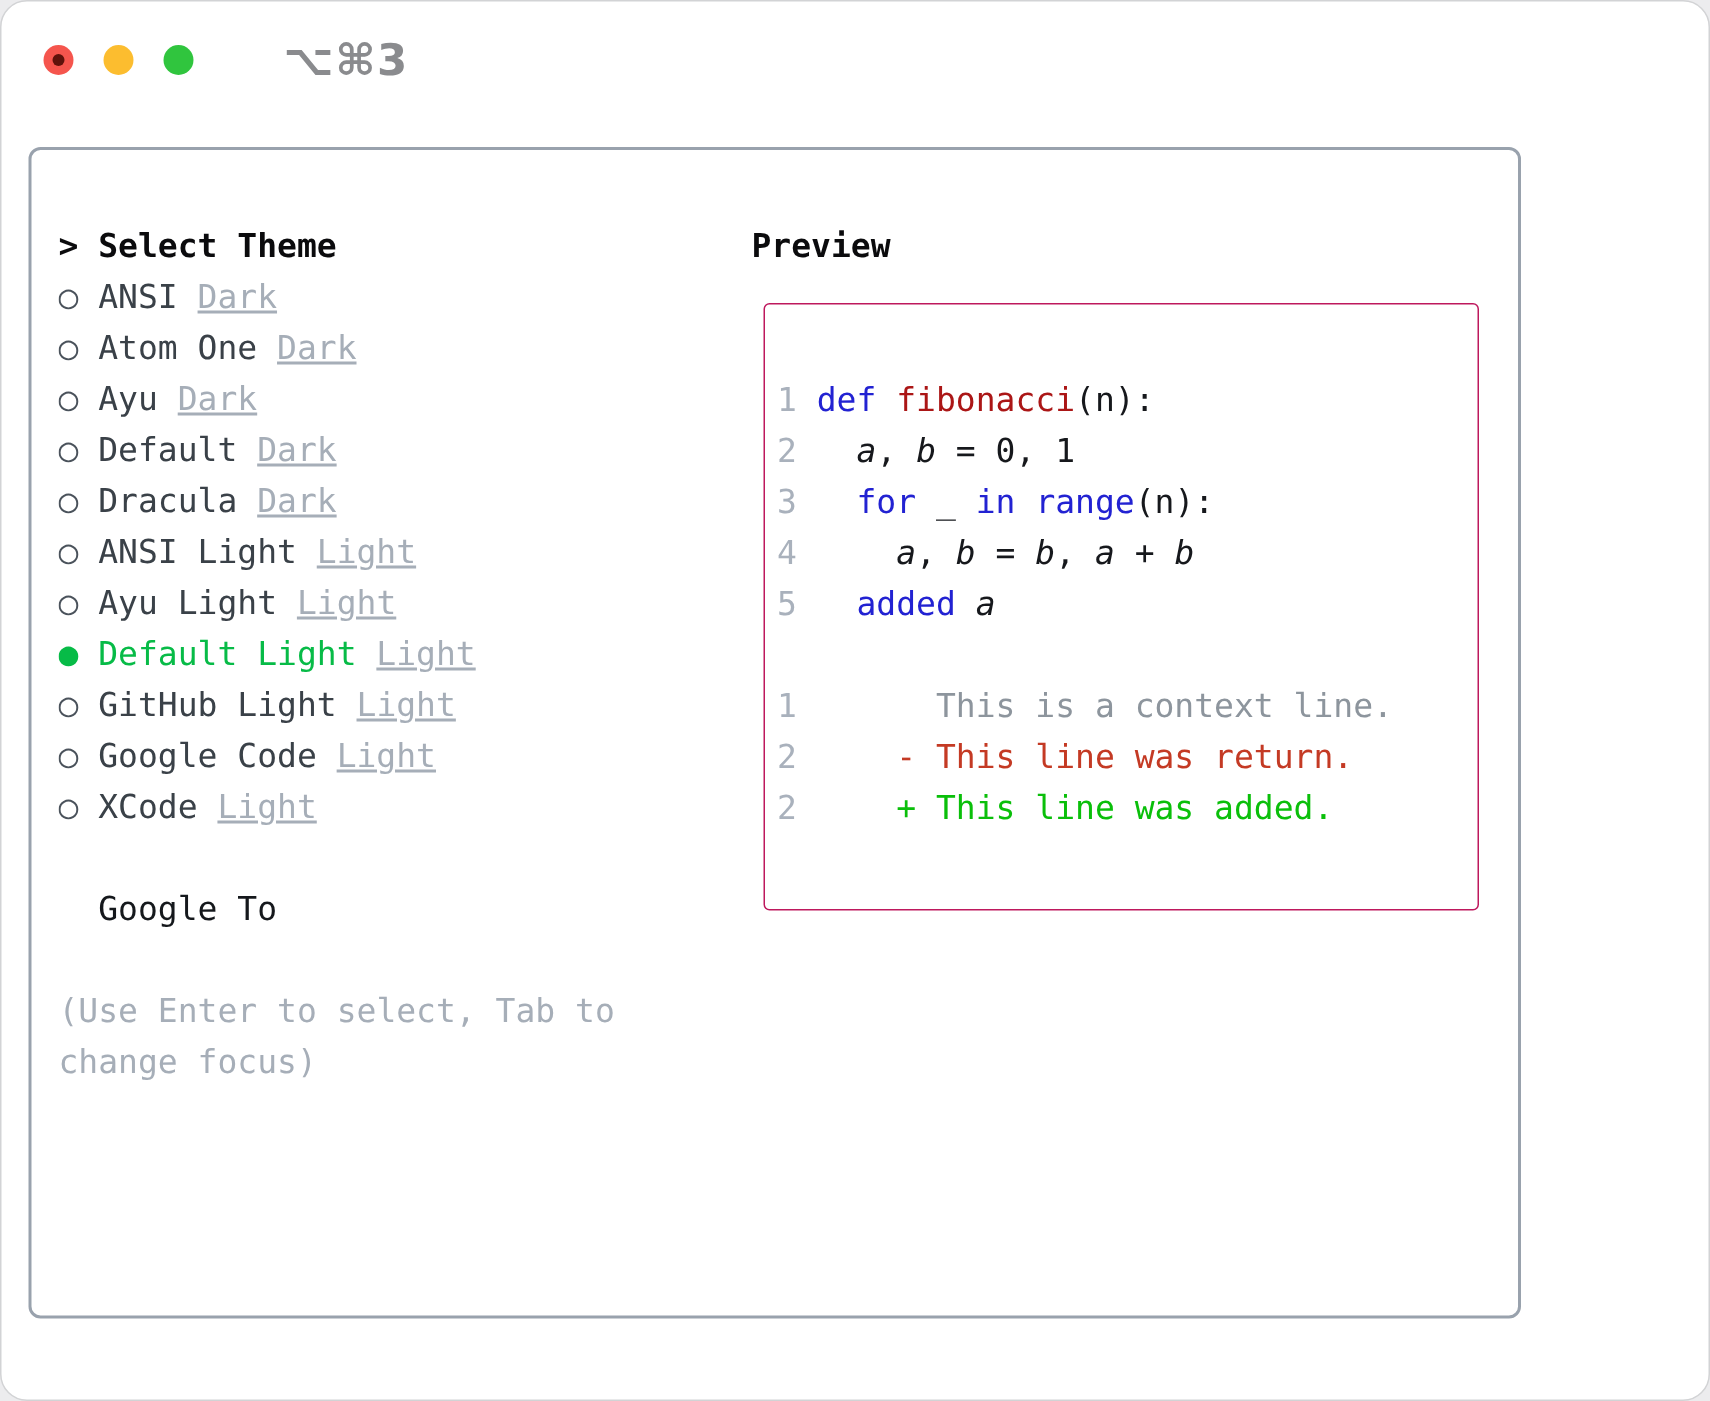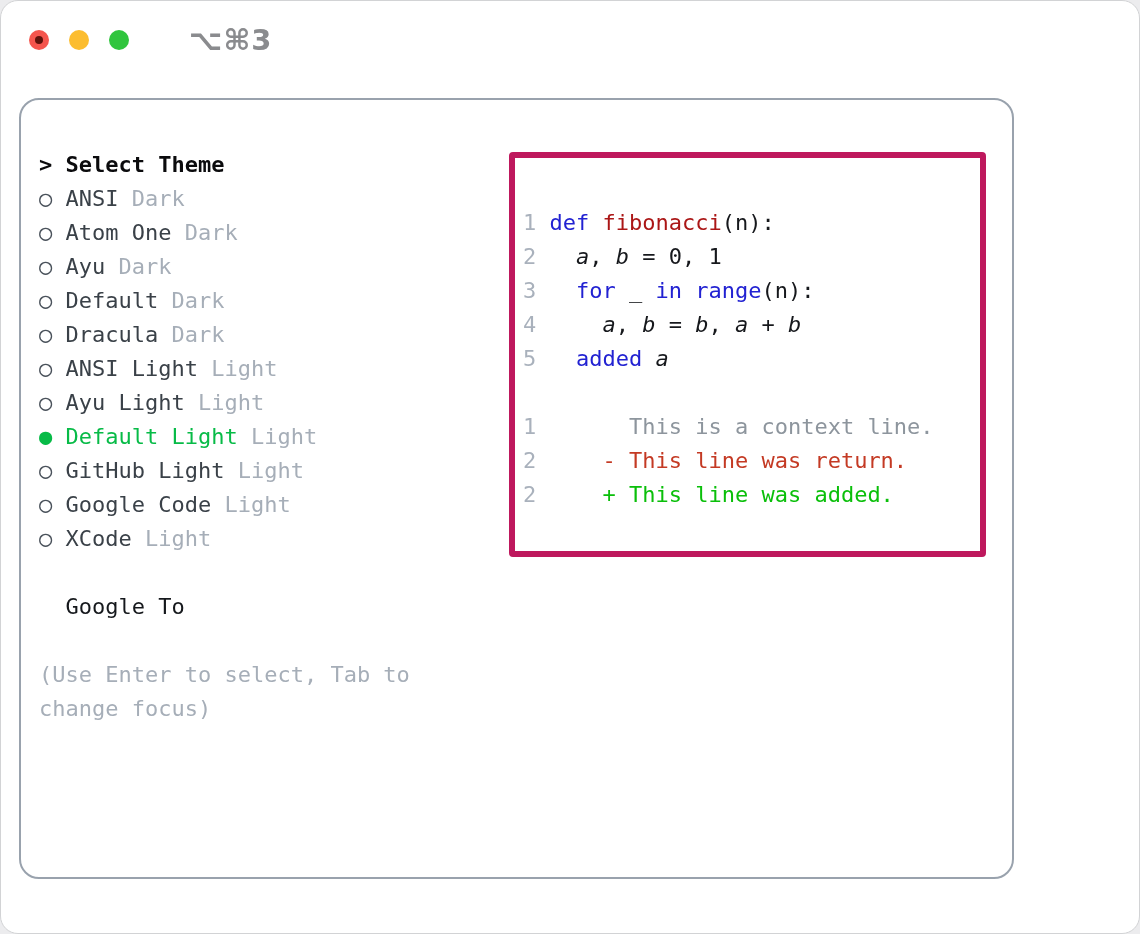--- a/index.html
+++ b/index.html
@@ -13,41 +13,41 @@
   .tl { width:20px; height:20px; border-radius:50%; margin-right:20px; position:relative; flex:none; }
   .tl.red    { background:#f5554d; }
   .tl.red::after { content:''; position:absolute; inset:6px; border-radius:50%; background:#5f120b; }
   .tl.yellow { background:#fcbd2f; }
   .tl.green  { background:#30c53e; }
   .wtitle { margin-left:40px; font-family:"DejaVu Sans", sans-serif; font-size:29px; font-weight:600;
             color:#8a8b8e; letter-spacing:1px; line-height:24px; }
   
   .panel {
     position:absolute; left:18px; top:97px; width:995px; height:781px; box-sizing:border-box;
-    border:2px solid var(--border_gray,#99a2ad); border-radius:20px; background:#fff;
+    border:2px solid var(--border_gray,#99a2ad); border-radius:8px; background:#fff;
     padding:48px 16px 0 18px; display:flex;
     font-size:22px; line-height:34px; color:var(--text_dark,#3a4148);
   }
   .leftcol { width:462px; flex:none; }
   .rightcol { flex:1; }
   .row { height:34px; white-space:pre; overflow:hidden; }
   .hdr { font-weight:700; color:#0b0b0d; }
   .prefix { display:inline-block; width:2ch; font-weight:700; color:#0b0b0d; }
   .radio { display:inline-block; width:2ch; color:#4a525b; }
   .item .label { color:var(--text_dark,#3a4148); }
   .item.sel .label { color:var(--accent_green,#07bb47); }
   .item.sel .radio { color:var(--accent_green,#07bb47); }
-  .variant { color:var(--muted_gray,#a6aeb8); margin-left:1ch; }
+  .variant { color:var(--muted_gray,#a6aeb8); margin-left:1ch;text-decoration:underline; }
   .apply-header { padding-left:2ch; color:#15181c; }
   .hint { color:var(--muted_gray,#a6aeb8); }
   
   .preview-header { height:34px; font-weight:700; color:#0b0b0d; white-space:pre; }
   .preview-box {
-    margin-left:8px; margin-top:4px; width:477px; height:405px; box-sizing:border-box;
-    border:6px solid #be185d; border-radius:4px; background:#fff; padding:48px 0 0 8px;
+    margin-left:8px; margin-top:20px; width:477px; height:405px; box-sizing:border-box;
+    border:1px solid #be185d; border-radius:4px; background:#fff; padding:48px 0 0 8px;
   }
   .line { height:34px; white-space:pre; }
   .ln  { color:var(--line_number_gray,#a9b1bc); }
   .kw  { color:var(--keyword_blue,#2222d2); }
   .fn  { color:var(--function_red,#ab1616); }
   .v   { color:#16181c; font-style:italic; }
   .pl  { color:#16181c; }
   .ctx { color:var(--context_gray,#8d959d); }
   .del { color:var(--deleted_red,#c43a24); }
   .add { color:var(--added_green,#0abf0a); }
@@ -90,20 +90,21 @@
 
       <div class="row"></div>
 
       <div class="hint" id="hint">
           <div class="row">(Use Enter to select, Tab to</div>
           <div class="row">change focus)</div>
         </div>
     </div>
 
     <div class="rightcol">
+      <div class="preview-header">Preview</div>
       <div class="preview-box" id="preview-box">
           <div class="line"><span class="ln">1 </span><span class="kw">def</span><span class="pl"> </span><span class="fn">fibonacci</span><span class="pl">(n):</span></div>
           <div class="line"><span class="ln">2 </span><span class="pl">  </span><span class="v">a</span><span class="pl">, </span><span class="v">b</span><span class="pl"> = 0, 1</span></div>
           <div class="line"><span class="ln">3 </span><span class="pl">  </span><span class="kw">for</span><span class="pl"> _ </span><span class="kw">in</span><span class="pl"> </span><span class="kw">range</span><span class="pl">(n):</span></div>
           <div class="line"><span class="ln">4 </span><span class="pl">    </span><span class="v">a</span><span class="pl">, </span><span class="v">b</span><span class="pl"> = </span><span class="v">b</span><span class="pl">, </span><span class="v">a</span><span class="pl"> + </span><span class="v">b</span></div>
           <div class="line"><span class="ln">5 </span><span class="pl">  </span><span class="kw">added</span><span class="pl"> </span><span class="v">a</span></div>
           <div class="line"></div>
           <div class="line"><span class="ln">1</span><span class="ctx">       This is a context line.</span></div>
           <div class="line"><span class="ln">2</span><span class="del">     - This line was return.</span></div>
           <div class="line"><span class="ln">2</span><span class="add">     + This line was added.</span></div>

